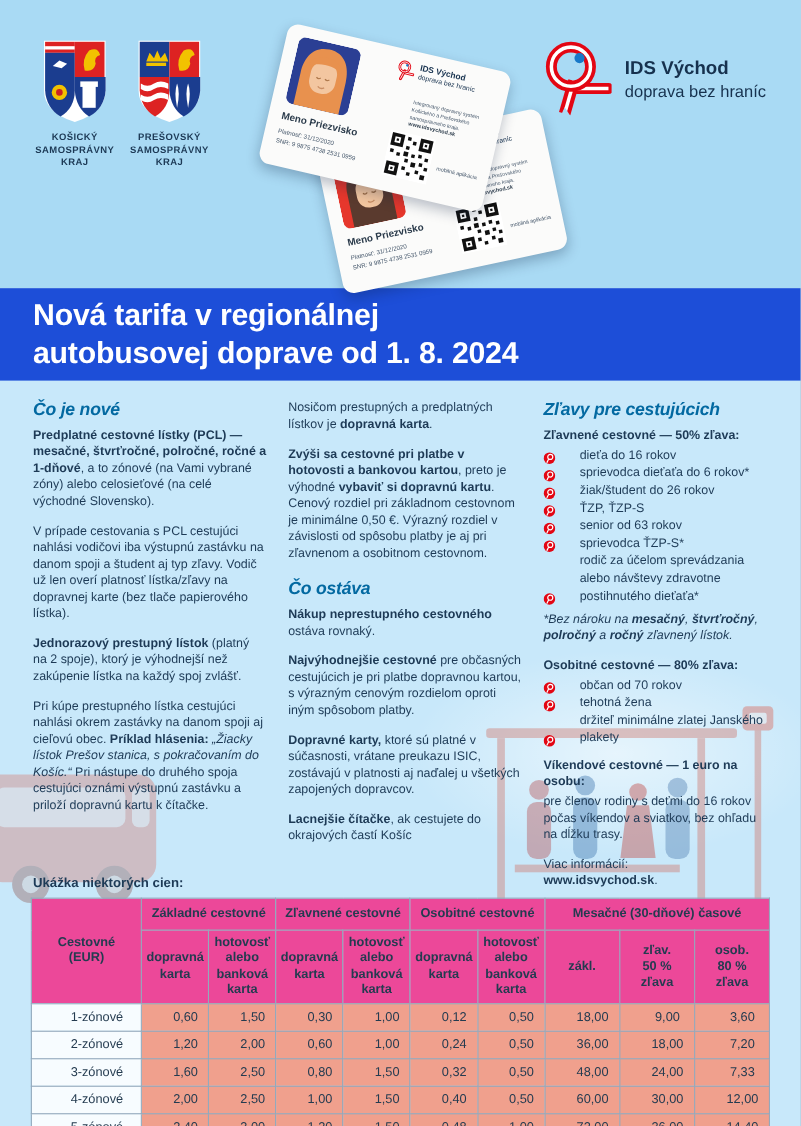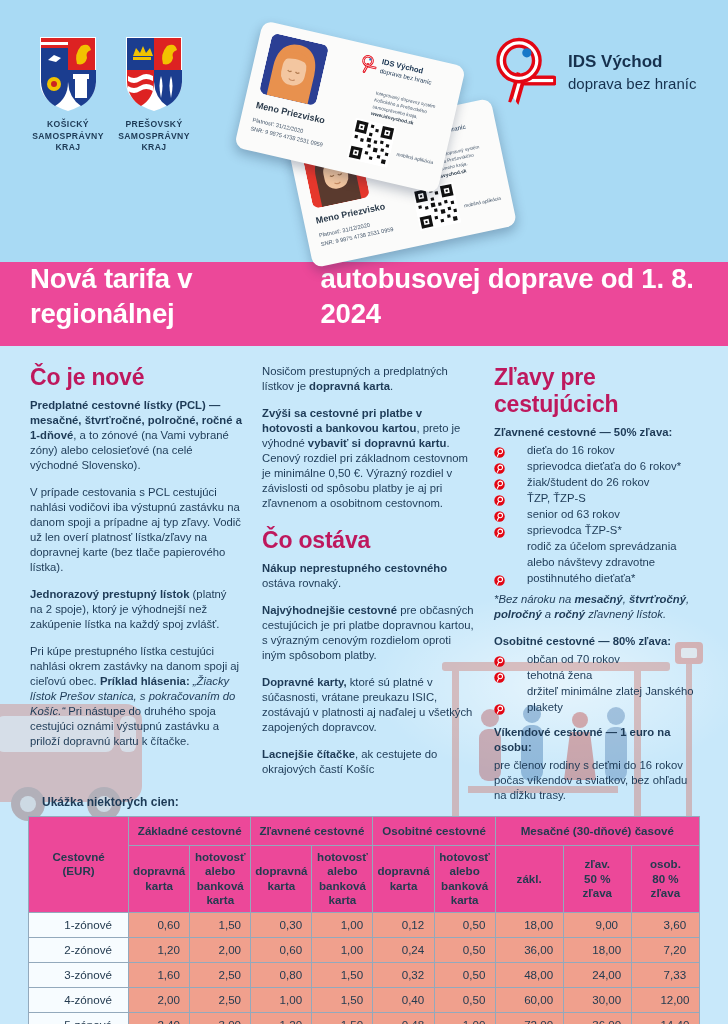--- a/index.html
+++ b/index.html
@@ -27,42 +27,42 @@
   .c-valid{position:absolute;left:12px;top:95px;font-size:5.6px;line-height:1.55;color:#44566a;}
   .c-logo{position:absolute;left:104px;top:9px;display:flex;gap:4px;align-items:flex-start;}
   .c-logo svg{width:17px;height:20px;}
   .c-brand{font-size:7.6px;font-weight:bold;color:#16314e;line-height:1.3;}
   .c-tag{font-size:6.2px;font-weight:normal;color:#16314e;}
   .c-desc{position:absolute;left:126px;top:42px;width:72px;font-size:4.7px;line-height:1.5;color:#44566a;}
   .c-web{position:absolute;left:126px;top:64px;font-size:4.9px;font-weight:bold;color:#2a3a4a;}
   .c-qr{position:absolute;left:112px;top:74px;width:42px;height:42px;}
   .c-app{position:absolute;left:160px;top:98px;width:40px;font-size:4.9px;line-height:1.35;color:#44566a;}
   
-  .banner{position:absolute;top:262px;left:0;width:728px;height:84px;background:#ec4899;
-          display:flex;flex-direction:row;justify-content:center;padding-left:30px;box-sizing:border-box;}
+  .banner{position:absolute;top:262px;left:0;width:728px;height:84px;background:#1d4ed8;
+          display:flex;flex-direction:column;justify-content:center;padding-left:30px;box-sizing:border-box;}
   .banner .t{color:#ffffff;font-size:27.5px;font-weight:bold;line-height:1.26;letter-spacing:-.2px;}
   
   .wm{position:absolute;pointer-events:none;}
   .cloud{left:370px;top:590px;width:380px;height:190px;
          background:radial-gradient(ellipse at center,rgba(255,255,255,.55),rgba(255,255,255,0) 70%);}
   
   .cols{position:absolute;left:30px;top:364px;width:670px;display:grid;
         grid-template-columns:212px 212px 206px;column-gap:20px;z-index:2;}
-  .cols h2{margin:0 0 7px 0;font-size:23px;font-weight:bold;color:#be185d;letter-spacing:-.2px;}
+  .cols h2{margin:0 0 7px 0;font-size:16px;font-weight:bold;color:#0369a1;letter-spacing:-.2px;font-style:italic;}
   .cols p{margin:0 0 12px 0;font-size:11.3px;line-height:1.33;}
   .cols .sub{font-weight:bold;font-size:11.3px;line-height:1.33;margin:0 0 2px 0;}
   .cols h2.mid{margin-top:16px;}
   ul.rlist{list-style:none;margin:1px 0 6px 0;padding:0;}
   ul.rlist li{display:flex;align-items:flex-end;gap:22px;font-size:11.3px;line-height:1.42;}
   ul.rlist .bicon{flex:0 0 11px;margin-top:2.5px;}
   .note{font-style:italic;font-size:11.3px;line-height:1.33;margin:2px 0 12px 0;}
   .info{font-size:11.3px;line-height:1.4;margin-top:12px;}
   .weblink{font-weight:bold;cursor:pointer;}
   
-  .caption{position:absolute;left:42px;top:795px;font-size:12px;font-weight:bold;z-index:2;}
+  .caption{position:absolute;left:30px;top:795px;font-size:12px;font-weight:bold;z-index:2;}
   table.prices{position:absolute;left:28px;top:816px;width:672px;border-collapse:collapse;
                table-layout:fixed;font-size:11.6px;color:#243b50;z-index:2;}
   .prices th,.prices td{border:1px solid #93a9bc;text-align:center;vertical-align:middle;padding:2px 1px;}
   .prices thead th{background:#ec4899;font-weight:bold;line-height:1.25;white-space:pre-line;}
   .prices thead tr.r1 th{height:24px;}
   .prices thead tr.r2 th{padding:4px 1px;}
   .prices td{height:20px;background:#f0a08d;padding-left:20px;}
   .prices td.zl{background:#f7fcff;}
 </style>
 </head>
@@ -301,21 +301,21 @@
     <circle cx="188" cy="96" r="9" fill="#5b88b8"></circle>
       <rect x="177" y="107" width="22" height="54" rx="9" fill="#5b88b8"></rect>
     <rect x="40" y="166" width="150" height="7" fill="#cf8077"></rect>
   </svg>
 
   <div class="cols">
 
     <div>
       <h2>Čo je nové</h2>
       <p><b>Predplatné cestovné lístky (PCL) — mesačné, štvrťročné, polročné, ročné a 1-dňové</b>, a to zónové (na Vami vybrané zóny) alebo celosieťové (na celé východné Slovensko).</p>
-      <p>V prípade cestovania s PCL cestujúci nahlási vodičovi iba výstupnú zastávku na danom spoji a prípadne aj typ zľavy. Vodič už len overí platnosť lístka/zľavy na dopravnej karte (bez tlače papierového lístka).</p>
+      <p>V prípade cestovania s PCL cestujúci nahlási vodičovi iba výstupnú zastávku na danom spoji a študent aj typ zľavy. Vodič už len overí platnosť lístka/zľavy na dopravnej karte (bez tlače papierového lístka).</p>
       <p><b>Jednorazový prestupný lístok</b> (platný na 2 spoje), ktorý je výhodnejší než zakúpenie lístka na každý spoj zvlášť.</p>
       <p>Pri kúpe prestupného lístka cestujúci nahlási okrem zastávky na danom spoji aj cieľovú obec. <b>Príklad hlásenia:</b> <i>„Žiacky lístok Prešov stanica, s pokračovaním do Košíc.“</i> Pri nástupe do druhého spoja cestujúci oznámi výstupnú zastávku a priloží dopravnú kartu k čítačke.</p>
     </div>
 
     <div>
       <p>Nosičom prestupných a predplatných lístkov je <b>dopravná karta</b>.</p>
       <p><b>Zvýši sa cestovné pri platbe v hotovosti a bankovou kartou</b>, preto je výhodné <b>vybaviť si dopravnú kartu</b>. Cenový rozdiel pri základnom cestovnom je minimálne 0,50 €. Výrazný rozdiel v závislosti od spôsobu platby je aj pri zľavnenom a osobitnom cestovnom.</p>
       <h2 class="mid">Čo ostáva</h2>
       <p><b>Nákup neprestupného cestovného</b> ostáva rovnaký.</p>
       <p><b>Najvýhodnejšie cestovné</b> pre občasných cestujúcich je pri platbe dopravnou kartou, s výrazným cenovým rozdielom oproti iným spôsobom platby.</p>

